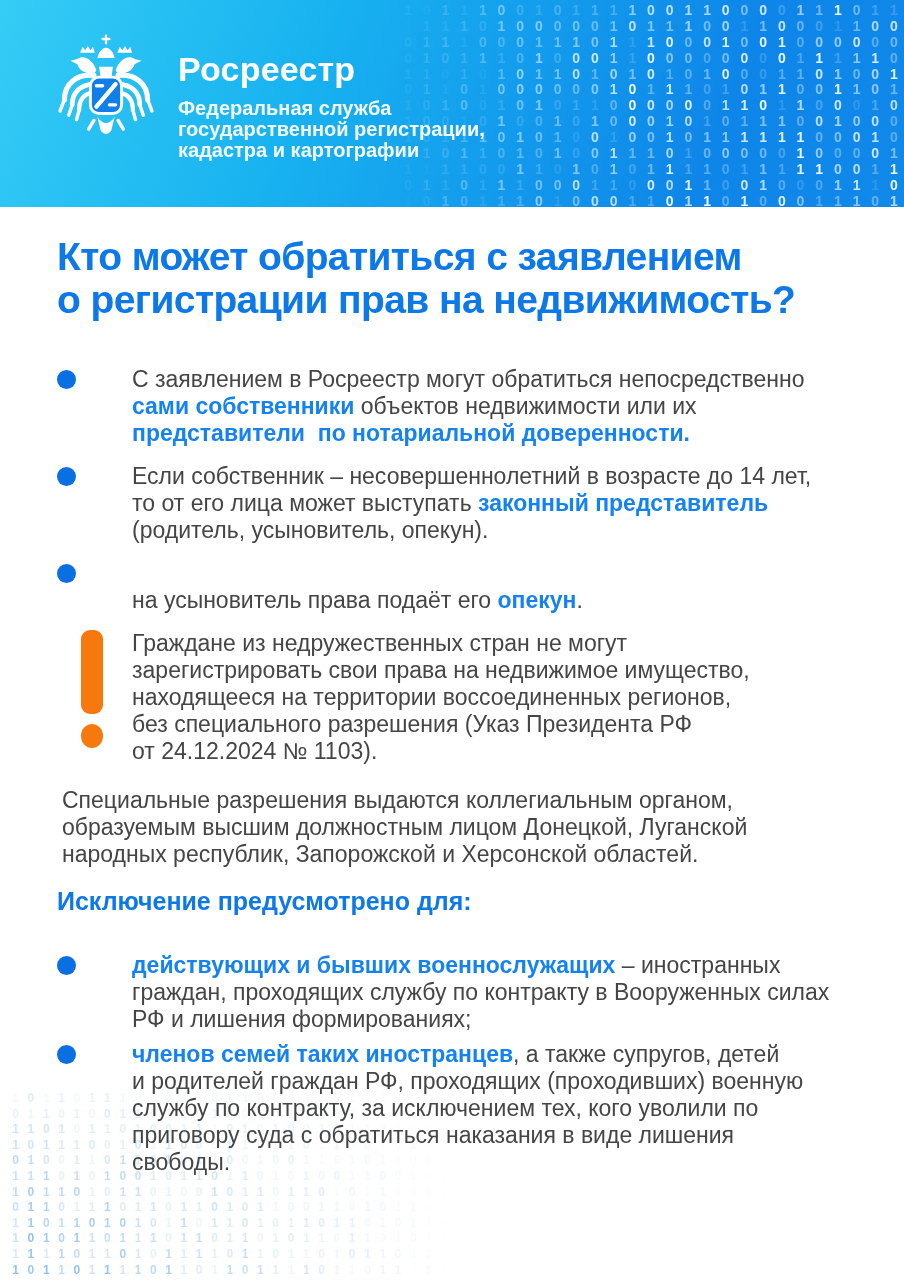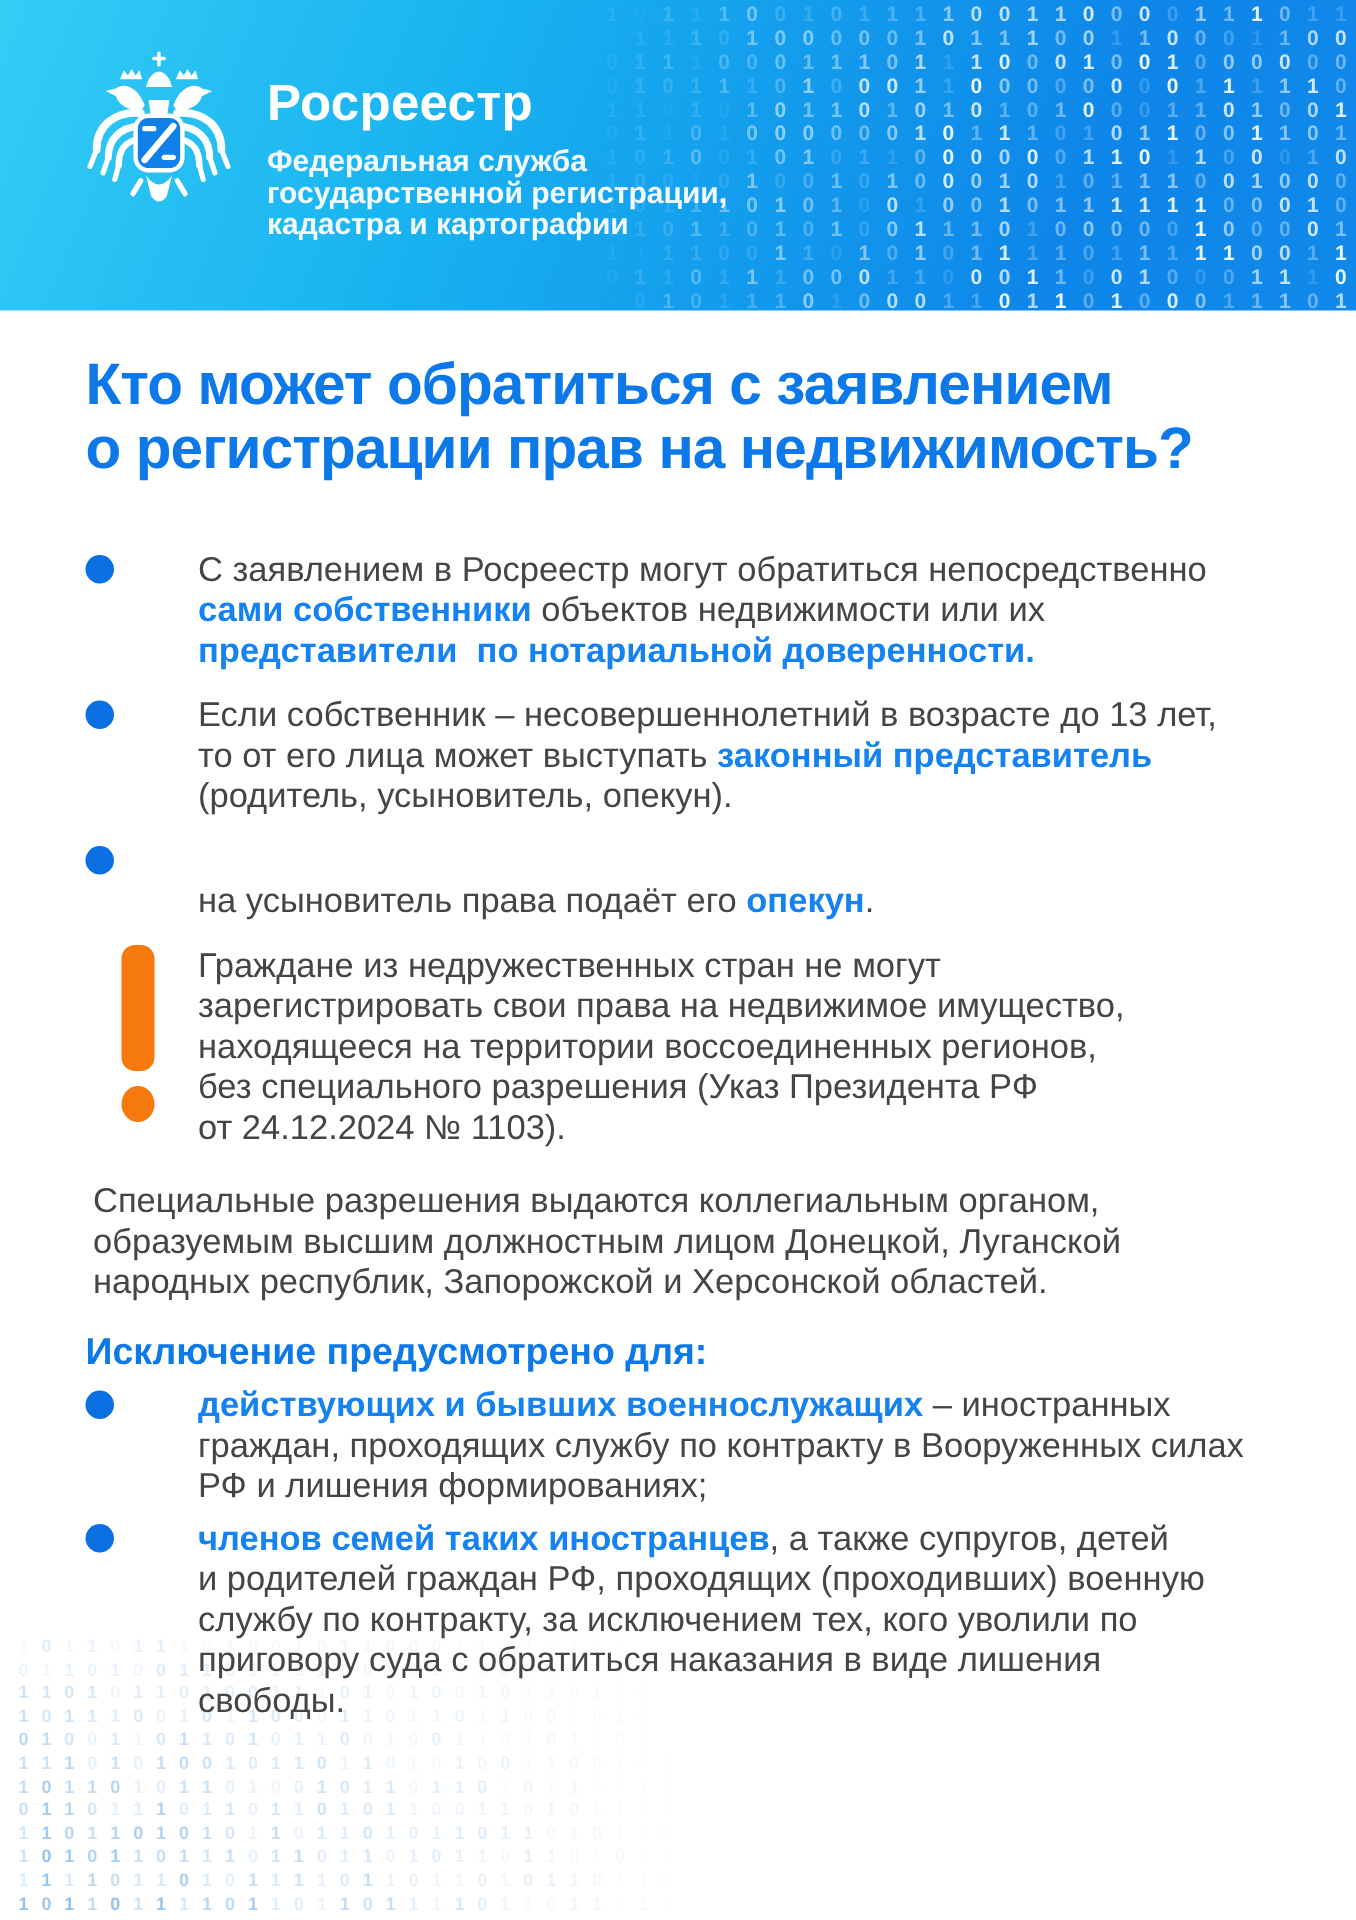--- a/index.html
+++ b/index.html
@@ -77,21 +77,21 @@
 
   .authority-paragraph {
     margin-top:22px; margin-left:5px;
     font-size:23px; line-height:27px;
   }
 
   .exception-heading {
     margin-top:18px;
     color:#0D79E9; font-weight:bold; font-size:25px; line-height:30px;
   }
-  .exception-list { list-style:none; margin-top:7px; }
+  .exception-list { list-style:none; margin-top:36px; }
   .exception-list .bullet-item { margin-bottom:8px; }
 
   
   .binary-footer {
     position:absolute; left:8px; bottom:2px; width:470px; height:190px;
     overflow:hidden; z-index:0;
   }
   .binary-footer .bin-row { height:15.6px; white-space:nowrap; }
   .binary-footer .bin-row span {
     display:inline-block; width:15.3px; text-align:center;
@@ -159,21 +159,21 @@
 
   <h1 class="page-title">Кто может обратиться с заявлением<br>о регистрации прав на недвижимость?</h1>
 
   <ul class="bullet-list">
     <li class="bullet-item">
       <span class="dot"></span>
       <span><span>С заявлением в Росреестр могут обратиться непосредственно</span><br><span class="seg-accent">сами собственники</span><span> объектов недвижимости или их</span><br><span class="seg-accent">представители&nbsp; по нотариальной доверенности.</span></span>
     </li>
     <li class="bullet-item">
       <span class="dot"></span>
-      <span><span>Если собственник – несовершеннолетний в возрасте до 13 лет,</span><br><span>то от его лица может выступать </span><span class="seg-accent">законный представитель</span><br><span>(родитель, усыновитель, опекун).</span></span>
+      <span><span>Если собственник – несовершеннолетний в возрасте до 14 лет,</span><br><span>то от его лица может выступать </span><span class="seg-accent">законный представитель</span><br><span>(родитель, усыновитель, опекун).</span></span>
     </li>
     <li class="bullet-item">
       <span class="dot"></span>
       <span><br><span>на усыновитель права подаёт его </span><span class="seg-accent">опекун</span><span>.</span></span>
     </li>
   </ul>
 
 
   <div class="important-row">
     <div class="exclamation-icon">

